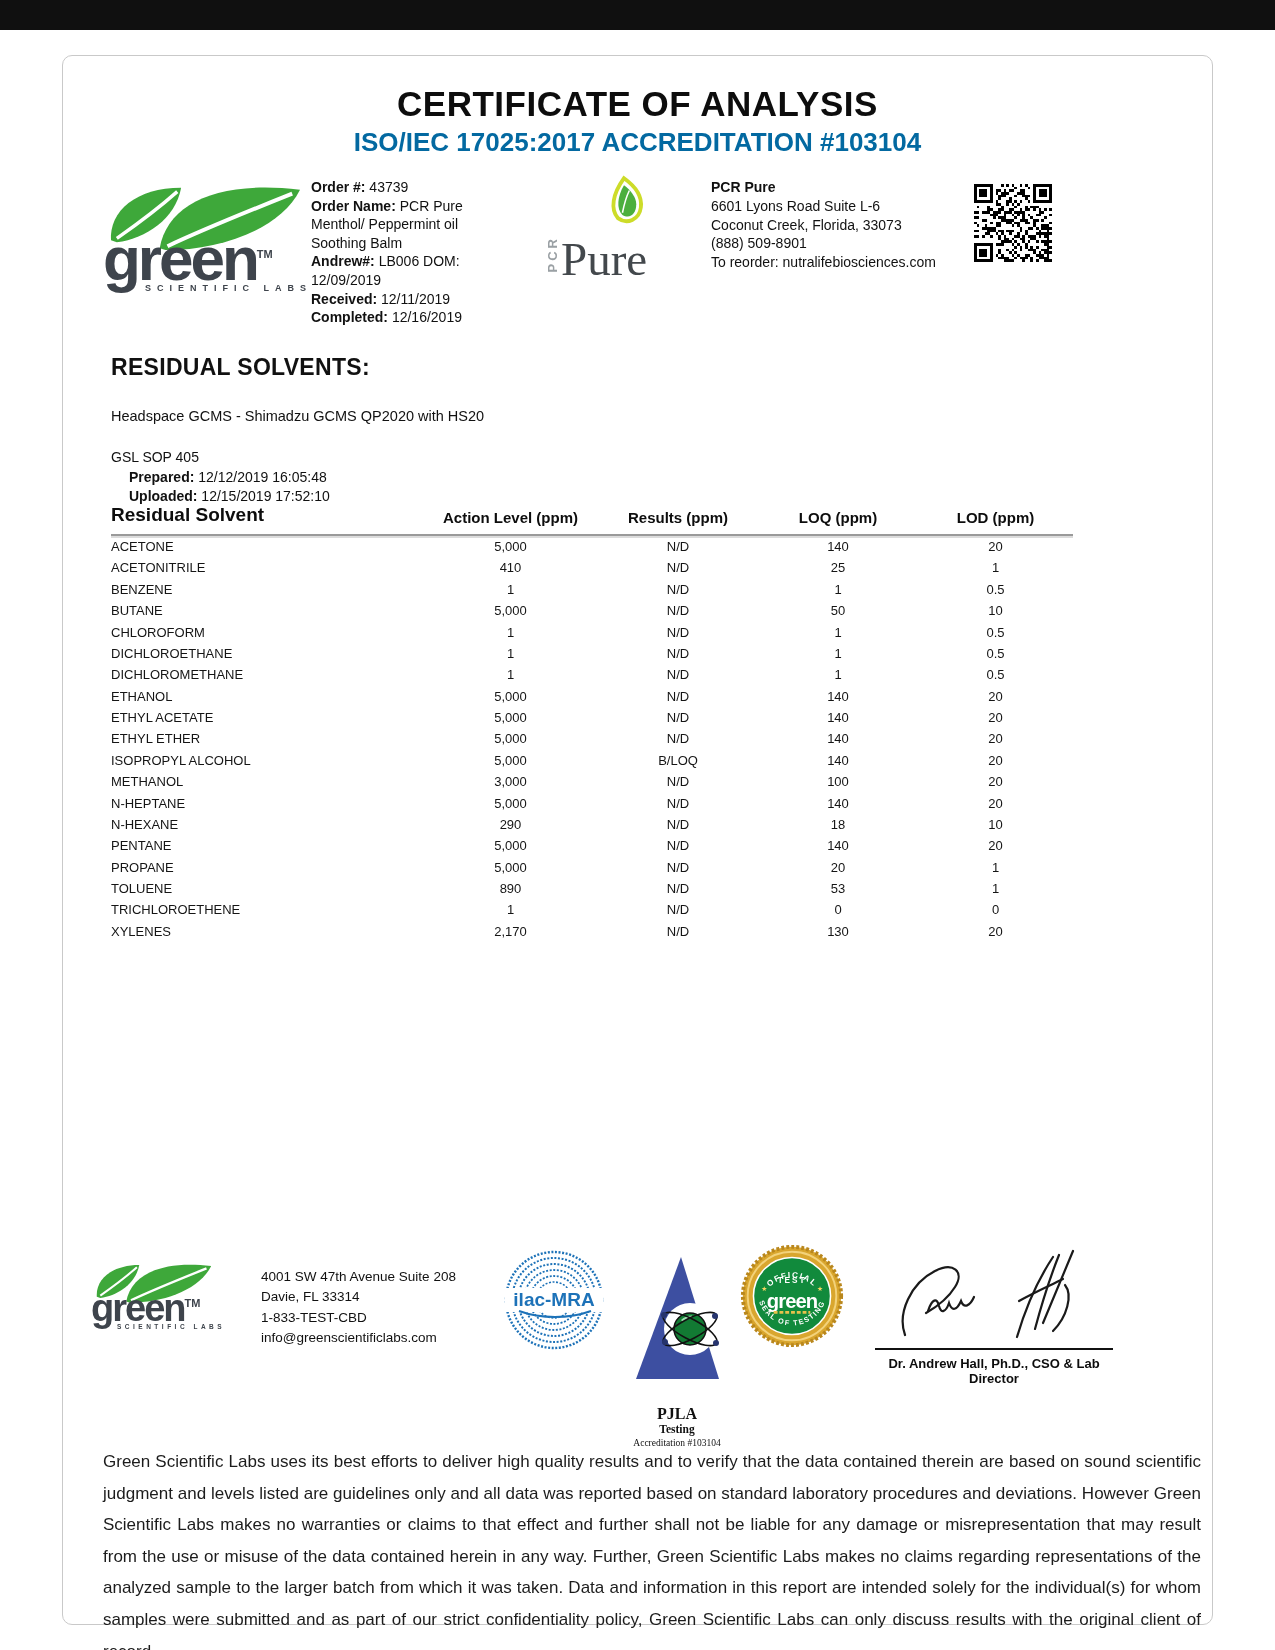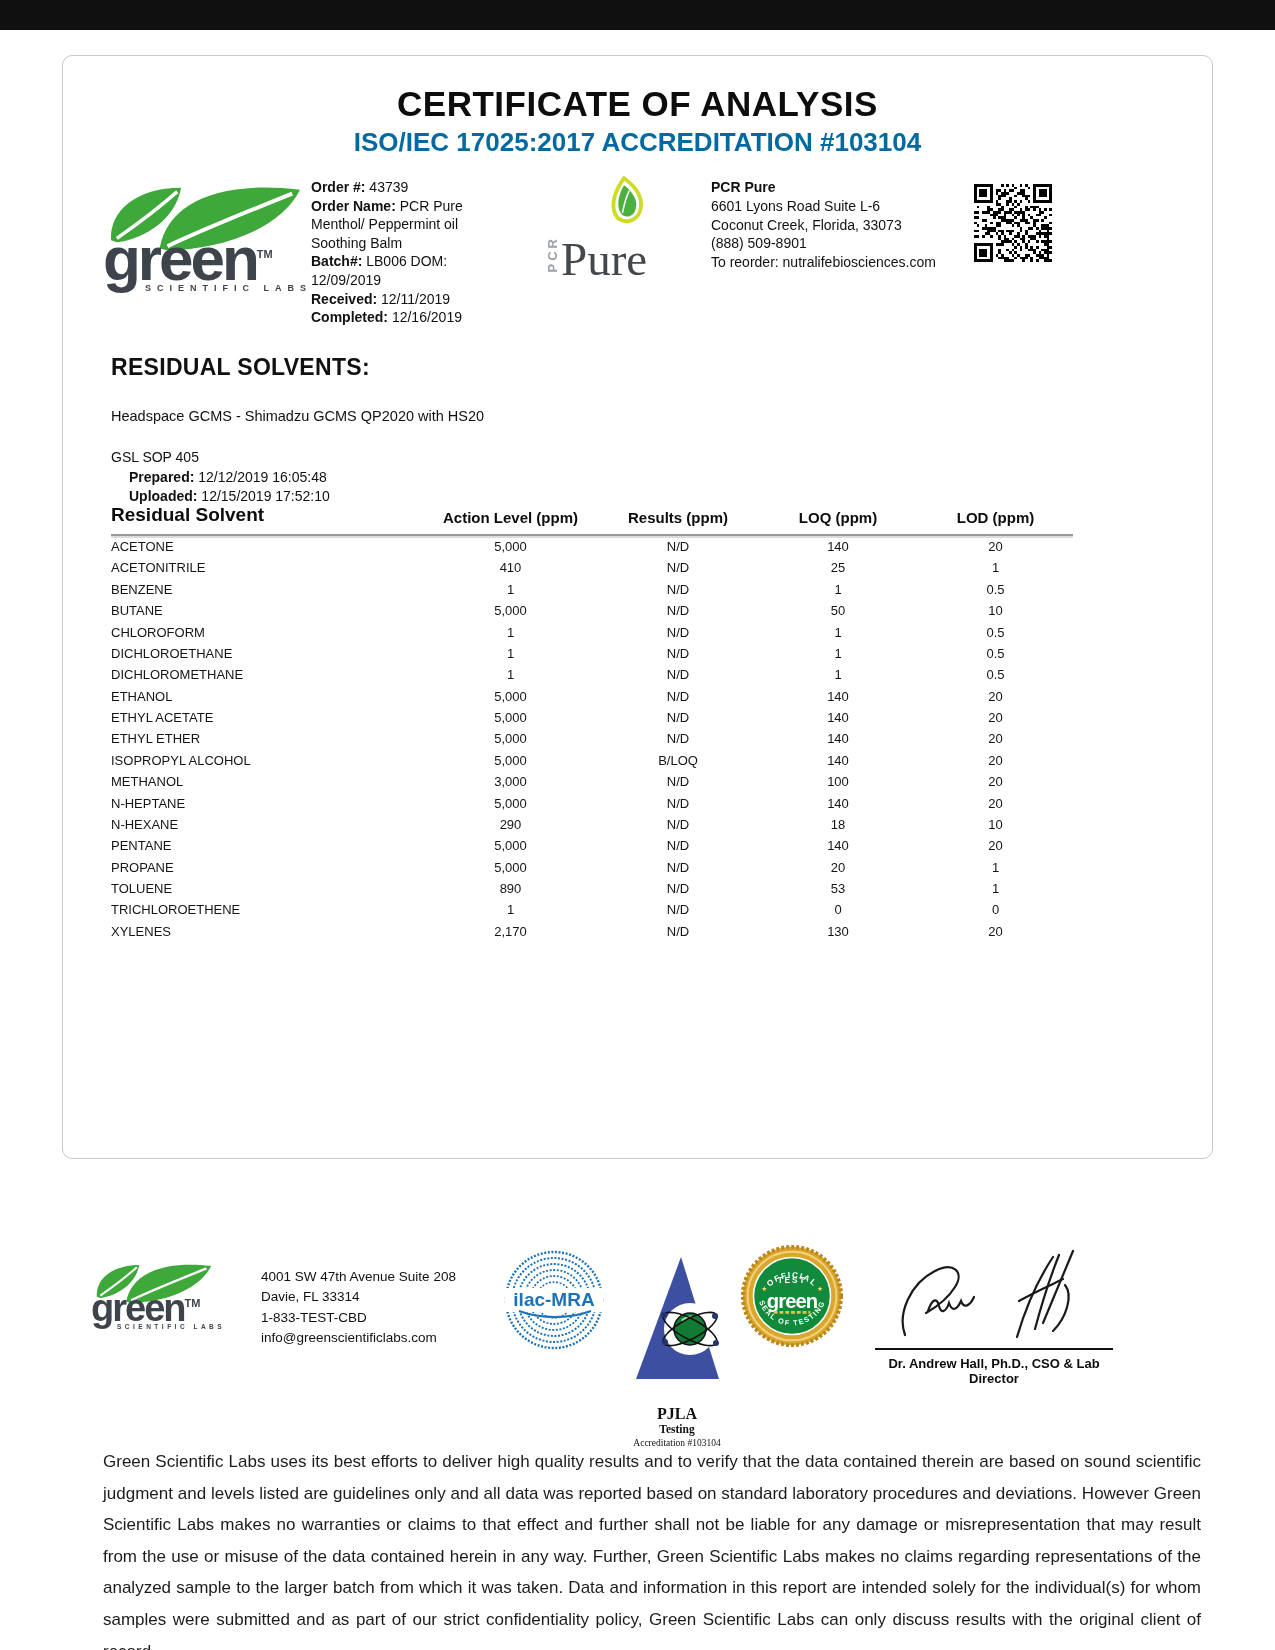--- a/index.html
+++ b/index.html
@@ -3,21 +3,21 @@
 <meta charset="utf-8">
 <style>
   * { margin:0; padding:0; box-sizing:border-box; }
   html,body { background:#ffffff; }
   body {
     width:1275px; height:1650px; position:relative;
     font-family:"Liberation Sans", sans-serif; color:#111;
   }
   .top-bar { position:absolute; top:0; left:0; width:1275px; height:30px; background:#101010; }
   .card {
-    position:absolute; left:62px; top:55px; width:1151px; height:1104px;
+    position:absolute; left:62px; top:55px; width:1151px; height:1570px;
     background:#fff; border:1px solid #c9c9c9; border-radius:10px;
   }
 
   
   .doc-title { position:absolute; top:28px; left:0; width:100%; text-align:center; }
   .doc-title .t1 { font-size:35px; font-weight:bold; letter-spacing:0.5px; color:#0d0d0d; }
   .doc-title .t2 { font-size:26px; font-weight:bold; margin-top:3px; color:#0369a1; }
 
   
   .green-logo { position:absolute; }
@@ -108,21 +108,21 @@
       <path d="M58,72 C66,26 118,2 202,12 C182,52 122,74 64,74 Z" fill="#3EA83A"></path>
       <path d="M66,70 C104,52 154,32 194,16" stroke="#fff" stroke-width="4" fill="none"></path>
     </svg>
     <div class="word"><span>green</span><span class="tm">TM</span></div>
     <div class="sub">SCIENTIFIC LABS</div>
   </div>
 
   <div class="order-block">
     <div><b>Order #:</b> <span>43739</span></div>
     <div><b>Order Name:</b> <span>PCR Pure Menthol/ Peppermint oil Soothing Balm</span></div>
-    <div><b>Batch#:</b> <span>LB006 DOM: 12/09/2019</span></div>
+    <div><b>Andrew#:</b> <span>LB006 DOM: 12/09/2019</span></div>
     <div><b>Received:</b> <span>12/11/2019</span></div>
     <div><b>Completed:</b> <span>12/16/2019</span></div>
   </div>
 
   <div class="pcr-logo">
     <svg class="leaf" width="46" height="56" viewBox="0 0 60 72">
       <path d="M30,5 C15,26 12,45 22,57 C34,66 50,59 52,43 C54,28 44,15 30,5 Z" fill="none" stroke="#cddc29" stroke-width="5"></path>
       <path d="M30,14 C21,29 20,45 28,53 C38,59 46,51 46,39 C46,29 38,20 30,14 Z" fill="#4CAF3E"></path>
       <path d="M28,50 C30,40 33,29 37,21" stroke="#fff" stroke-width="2" fill="none"></path>
     </svg>

